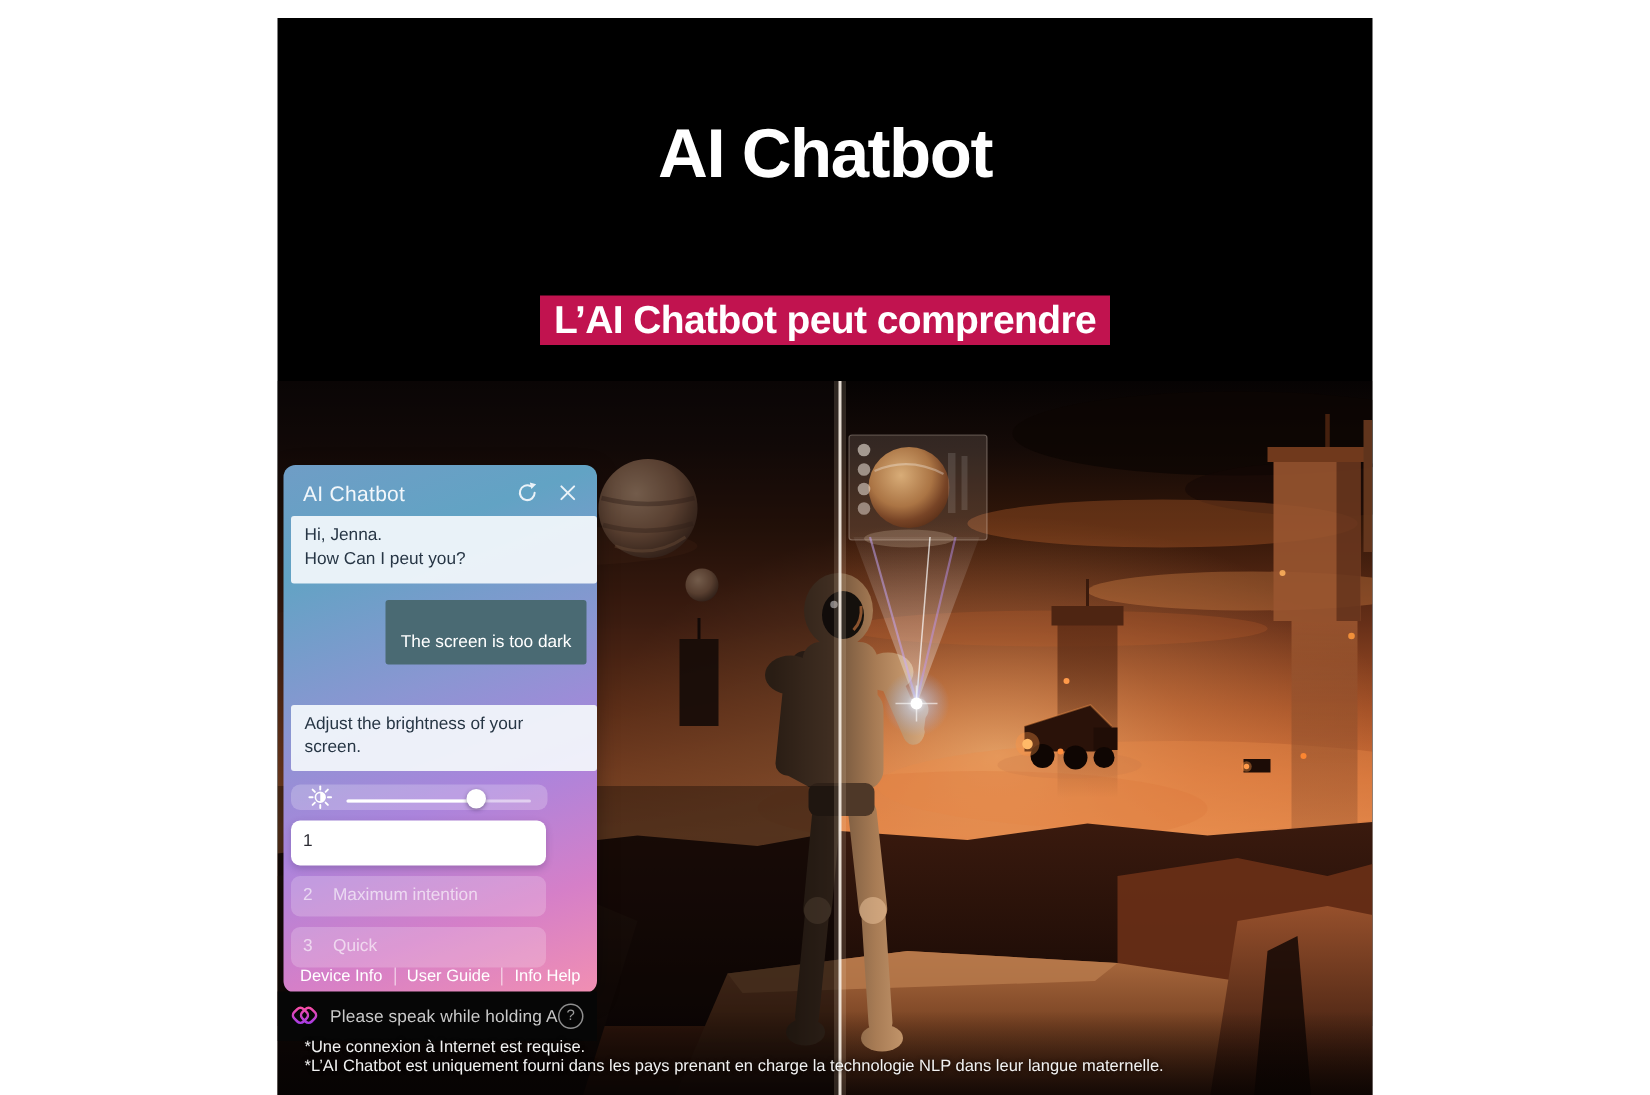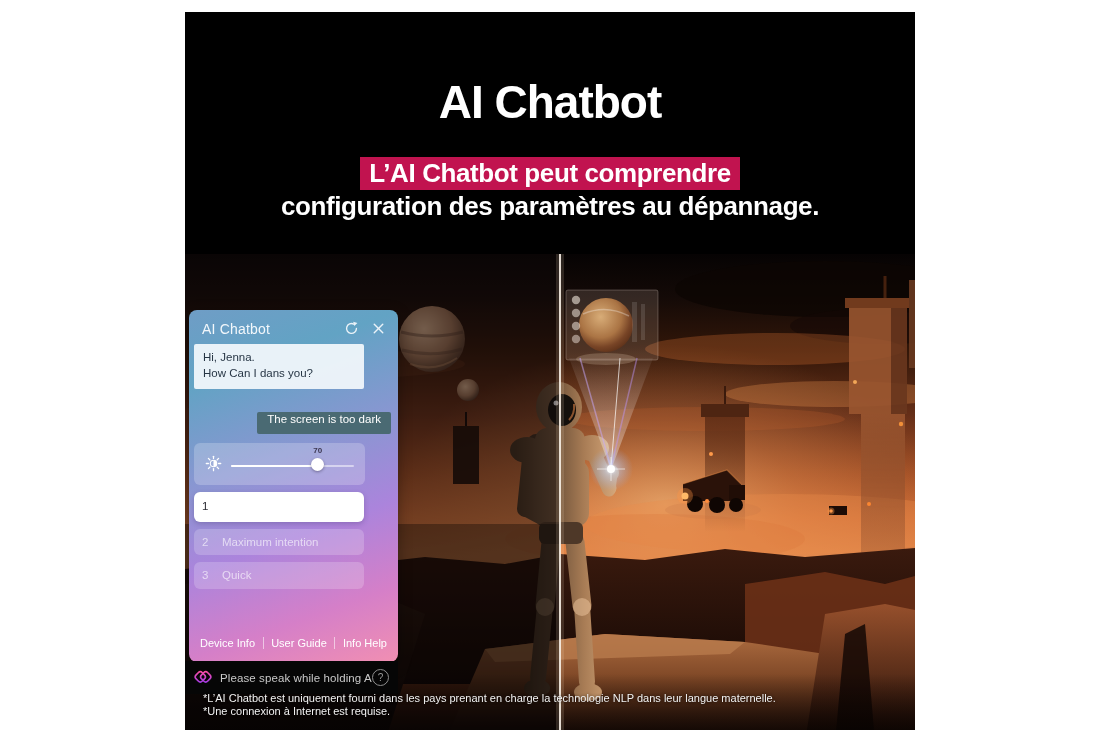--- a/index.html
+++ b/index.html
@@ -5,39 +5,39 @@
   html,body{margin:0;padding:0;background:#fff;}
   .stage{position:relative;width:1100px;height:730px;background:#ffffff;overflow:hidden;
          font-family:"Liberation Sans","DejaVu Sans",sans-serif;}
   .content{position:absolute;left:185px;top:12px;width:730px;height:730px;background:#000;overflow:hidden;}
 
   
   .hero{position:absolute;top:0;left:0;width:100%;z-index:5;text-align:center;color:#fff;}
   .hero h1{margin:64px 0 0 0;font-size:46px;line-height:53px;font-weight:bold;letter-spacing:-1px;}
   .subtitle{margin-top:28px;font-size:26px;font-weight:bold;letter-spacing:-0.4px;}
   .sub-line{line-height:33px;white-space:nowrap;}
-  .hl{background:#c1134f;padding:0 9px;display:inline-block;}
+  .hl{background:#c1134f;padding:0 9px;display:inline-block;margin-top:40px;}
   .plain-tail{margin-left:2px;}
 
   
   .scene{position:absolute;left:0;top:242px;width:730px;height:488px;z-index:1;}
   .scene svg{display:block;}
 
   
   .chat-panel{position:absolute;left:4px;top:298px;width:209px;height:352px;z-index:6;
     border-radius:8px;box-sizing:border-box;display:flex;flex-direction:column;
     background:linear-gradient(160deg,#6f9dc6 0%,#62a3c4 18%,#8a96d2 42%,#ab84dc 62%,#d57fc8 82%,#f18fb2 100%);
     box-shadow:0 4px 14px rgba(0,0,0,.35);}
   .panel-header{display:flex;align-items:center;padding:10px 11px 0 13px;}
   .panel-title{color:#f2f7fb;font-size:14px;letter-spacing:.2px;flex:1;}
   .hicon{width:17px;height:17px;margin-left:10px;cursor:pointer;}
   .msg{font-size:11.5px;line-height:1.38;border-radius:2px;box-sizing:border-box;}
-  .bot{background:rgba(244,249,252,.92);color:#273645;width:170px;margin:0 0 12px 5px;padding:6px 9px 7px;}
+  .bot{background:rgba(244,249,252,.92);color:#273645;width:204px;margin:0 0 0 5px;padding:6px 9px 7px;}
   .bot1{margin-top:7px;}
-  .user{background:#4a6a73;color:#fff;align-self:flex-end;margin:11px 7px 0 0;padding:0 10px 6px;}
+  .user{background:#4a6a73;color:#fff;align-self:flex-end;margin:11px 7px 16px 0;padding:21px 10px 6px;}
   .bot2{margin-top:11px;}
 
   .slider-card{margin:9px 0 0 5px;width:171px;height:42px;border-radius:6px;
     background:rgba(255,255,255,.22);display:flex;align-items:center;padding:0 11px;box-sizing:border-box;}
   .bicon{width:17px;height:17px;flex:none;}
   .slider-wrap{position:relative;flex:1;height:100%;margin-left:9px;}
   .slider-track{position:absolute;left:0;right:0;top:50%;height:2.5px;margin-top:1px;border-radius:2px;background:rgba(255,255,255,.5);}
   .slider-fill{position:absolute;left:0;width:71%;top:50%;height:2.5px;margin-top:1px;border-radius:2px;background:#fff;}
   .slider-thumb{position:absolute;left:calc(71% - 7px);top:50%;margin-top:-5.5px;width:13px;height:13px;border-radius:50%;
     background:#fff;box-shadow:0 1px 3px rgba(40,30,60,.45);cursor:pointer;}
@@ -283,44 +283,44 @@
         <rect x="0" y="270" width="375" height="218" fill="rgba(0,0,0,.32)"></rect>
         <rect x="371" y="0" width="8" height="488" fill="rgba(255,225,195,.15)"></rect>
         <rect x="374" y="0" width="2" height="488" fill="rgba(248,240,230,.9)"></rect>
       </svg>
     </div>
 
     <div class="hero">
       <h1>AI Chatbot</h1>
       <div class="subtitle">
         <div class="sub-line"><span class="hl">L’AI Chatbot peut comprendre</span></div>
-        <div class="sub-line">configuration des paramètres au dépannage.</div>
       </div>
     </div>
 
     <div class="chat-panel">
       <div class="panel-header">
         <span class="panel-title">AI Chatbot</span>
         <svg class="hicon" viewBox="0 0 20 20">
           <path d="M15.8 10 A5.8 5.8 0 1 1 12.6 4.8" fill="none" stroke="#eaf2f8" stroke-width="1.6" stroke-linecap="round"></path>
           <polygon points="12,2 17,3.4 13.2,7" fill="#eaf2f8"></polygon>
         </svg>
         <svg class="hicon" viewBox="0 0 20 20">
           <line x1="5" y1="5" x2="15" y2="15" stroke="#eaf2f8" stroke-width="1.6" stroke-linecap="round"></line>
           <line x1="15" y1="5" x2="5" y2="15" stroke="#eaf2f8" stroke-width="1.6" stroke-linecap="round"></line>
         </svg>
       </div>
 
       <div class="msg bot bot1">
         <div>Hi, Jenna.</div>
-        <div>How Can I dans you?</div>
+        <div>How Can I peut you?</div>
       </div>
 
       <div class="msg user">The screen is too dark</div>
 
+      <div class="msg bot bot2">Adjust the brightness of your screen.</div>
 
       <div class="slider-card">
         <svg class="bicon" viewBox="0 0 20 20">
           <g stroke="#ffffff" stroke-width="1.5" stroke-linecap="round">
             <line x1="10" y1="1.5" x2="10" y2="4"></line>
               <line x1="10" y1="16" x2="10" y2="18.5"></line>
             <line x1="1.5" y1="10" x2="4" y2="10"></line>
               <line x1="16" y1="10" x2="18.5" y2="10"></line>
             <line x1="4" y1="4" x2="5.8" y2="5.8"></line>
               <line x1="14.2" y1="14.2" x2="16" y2="16"></line>
@@ -368,18 +368,18 @@
           </linearGradient>
         </defs>
         <rect x="3.5" y="4" width="10.5" height="10.5" rx="3.5" fill="none" stroke="url(#aiGrad)" stroke-width="2" transform="rotate(45 8.75 9.25)"></rect>
         <rect x="10" y="4" width="10.5" height="10.5" rx="3.5" fill="none" stroke="url(#aiGrad)" stroke-width="2" transform="rotate(45 15.25 9.25)"></rect>
       </svg>
       <span class="voice-label">Please speak while holding AI…</span>
       <span class="help-circle">?</span>
     </div>
 
     <div class="footnotes">
+      <div>*Une connexion à Internet est requise.</div>
       <div>*L’AI Chatbot est uniquement fourni dans les pays prenant en charge la technologie NLP dans leur langue maternelle.</div>
-      <div>*Une connexion à Internet est requise.</div>
     </div>
 
   </div>
 </div>
 
 </body></html>

